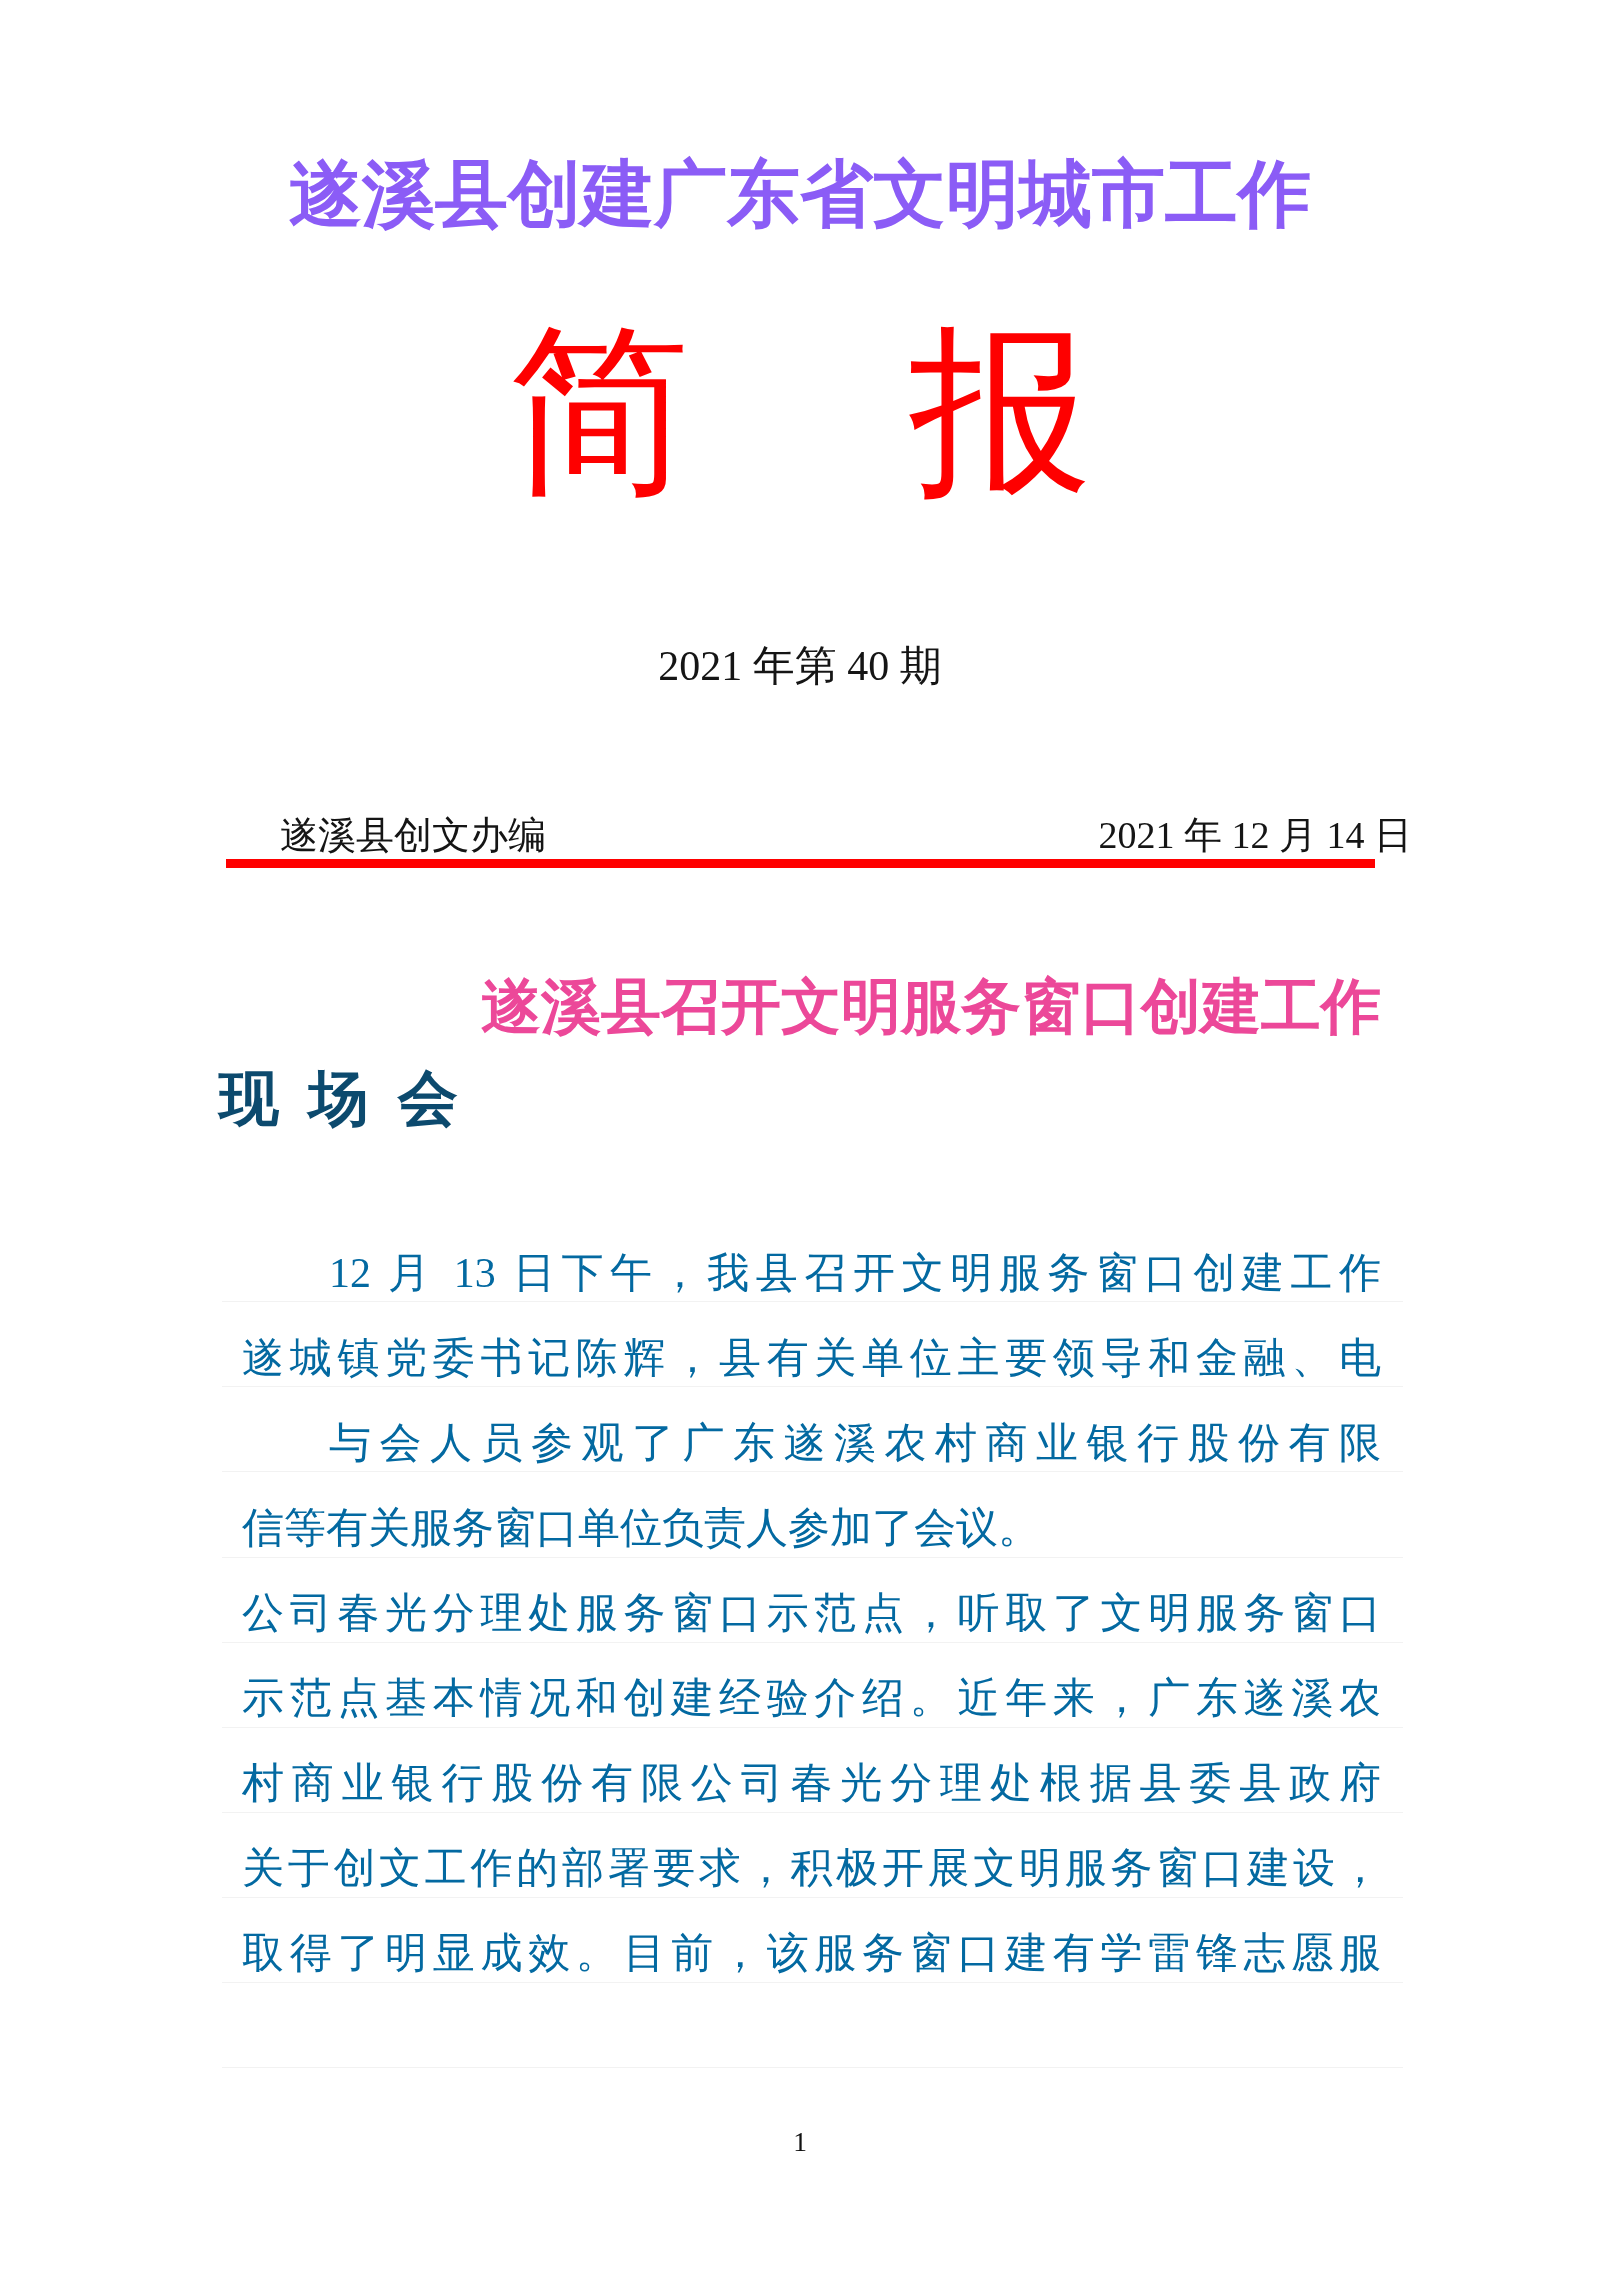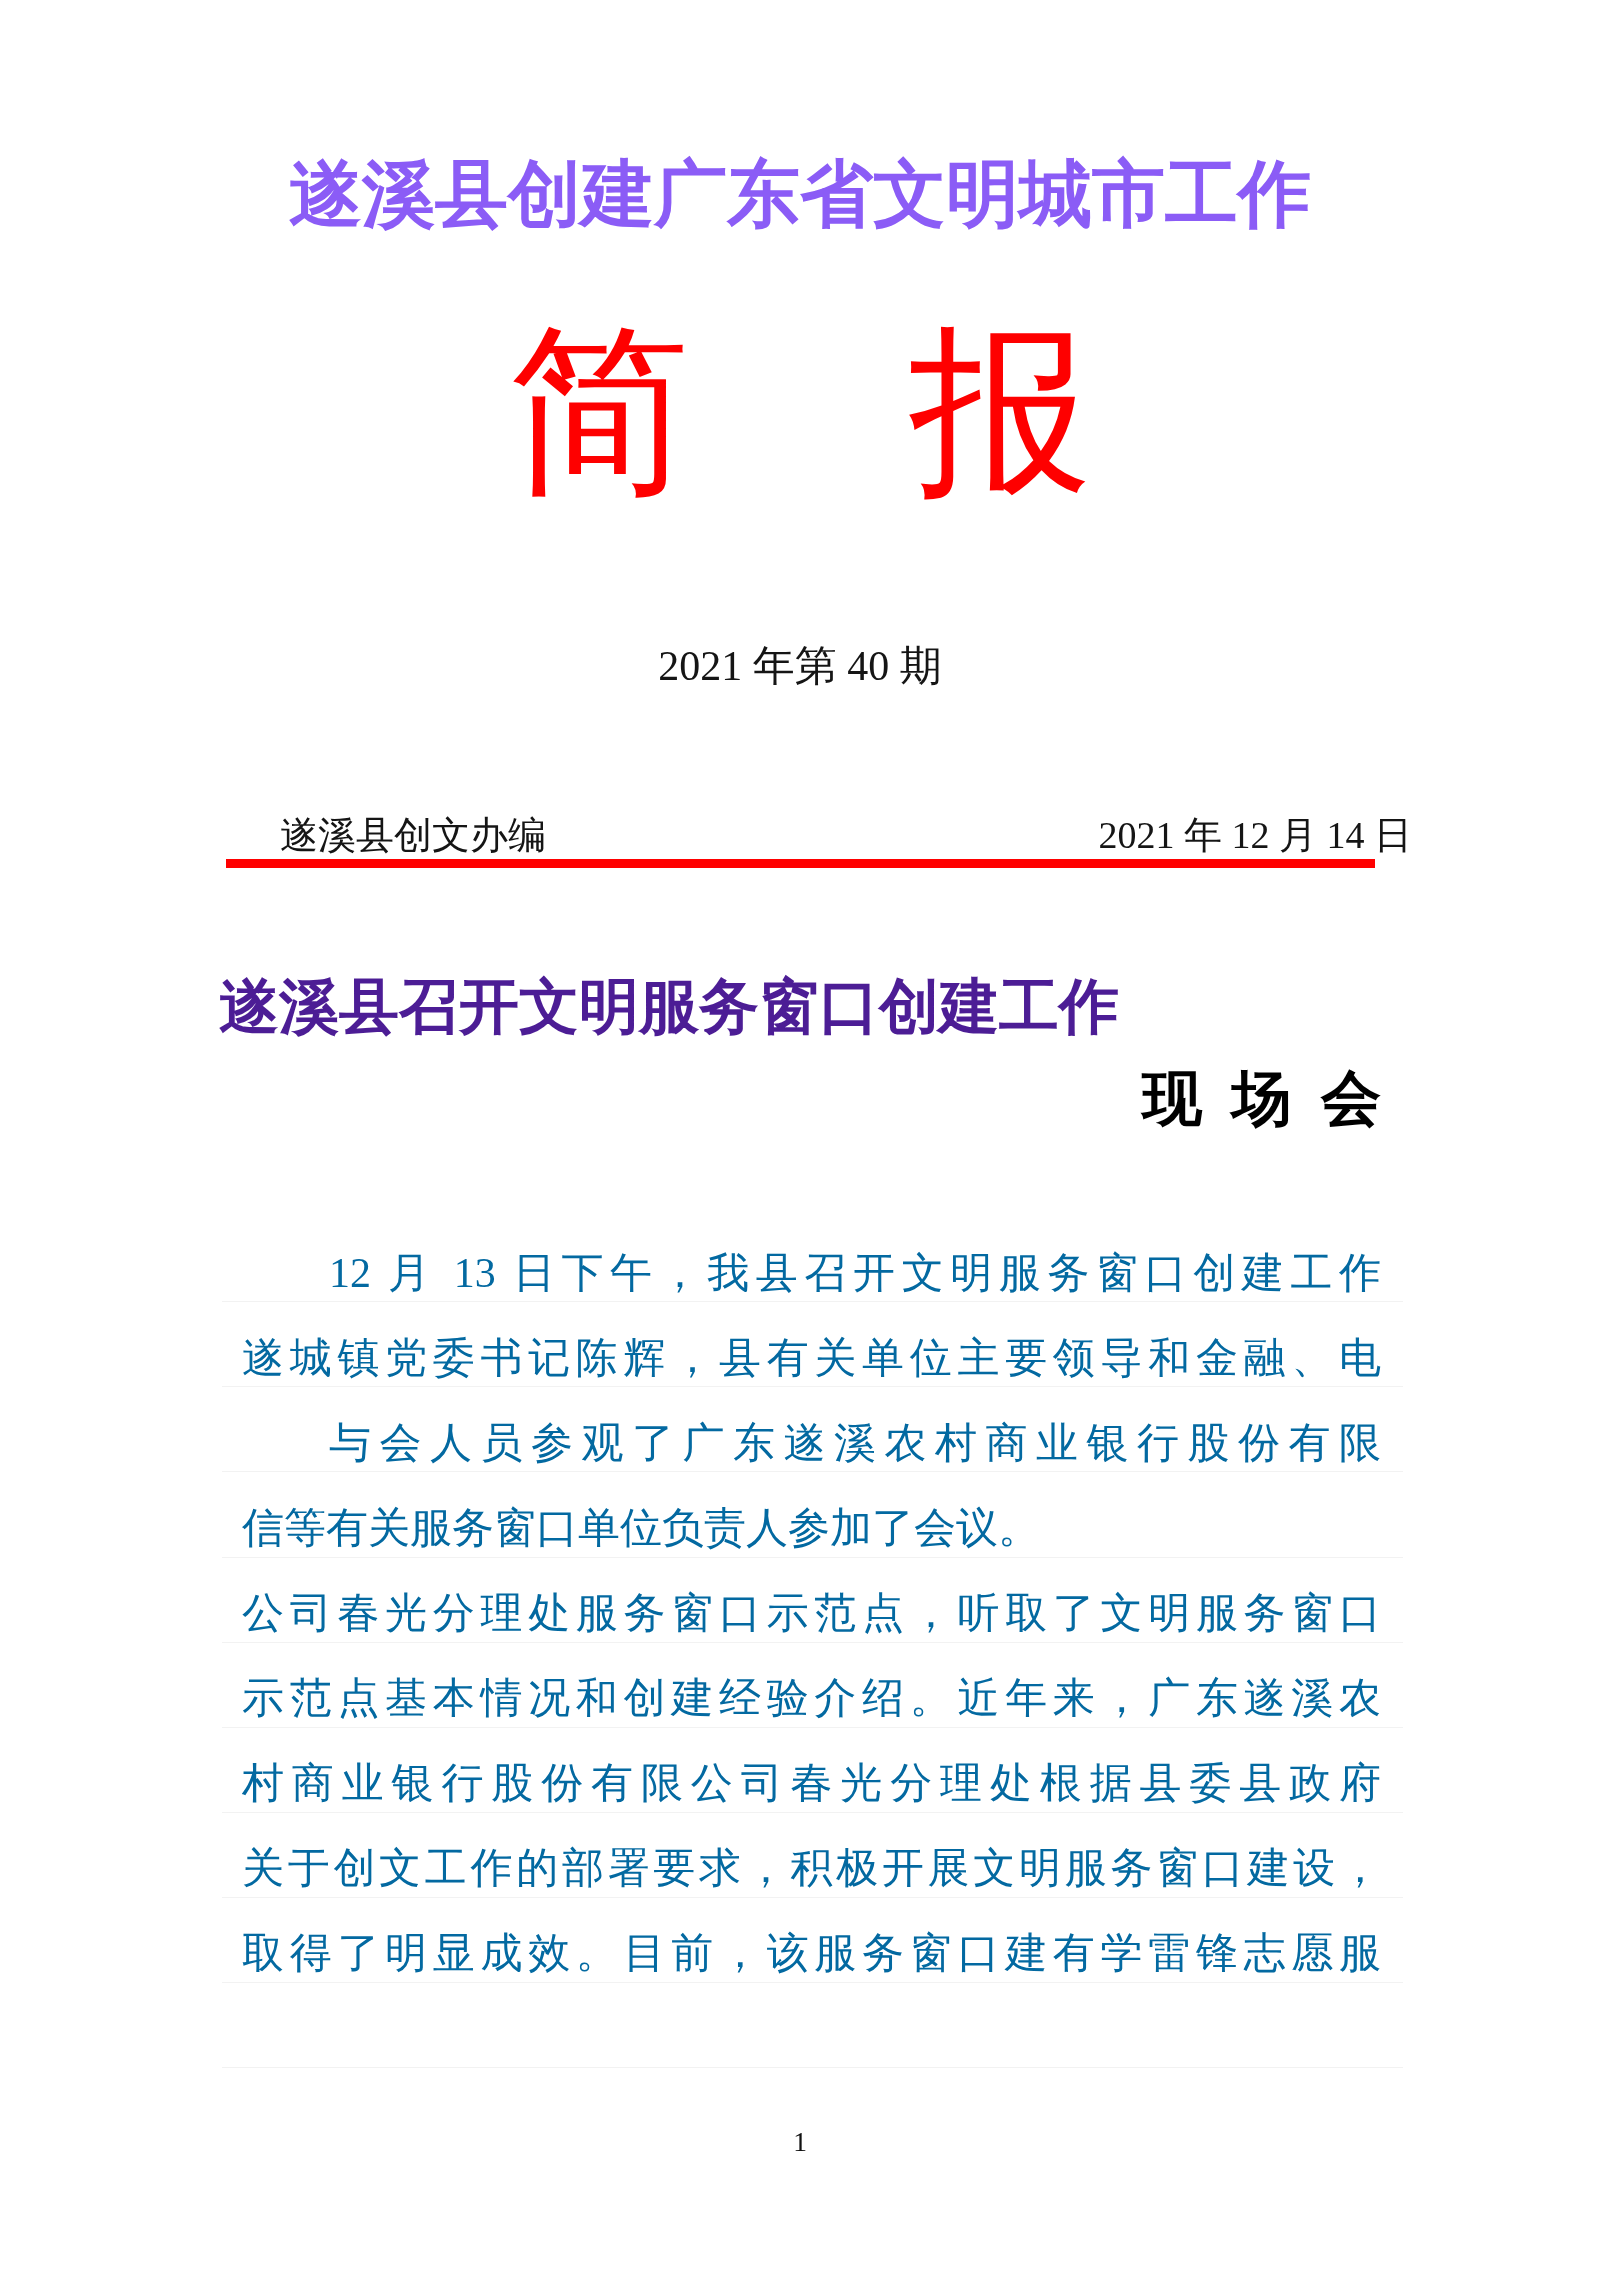--- a/index.html
+++ b/index.html
@@ -43,28 +43,28 @@
     white-space:nowrap;
     margin-left:38px;
   }
   .red-rule{
     position:absolute;left:6.5px;top:859px;
     width:1149px;height:8.5px;
     background:#ff0000;
   }
   .article-title-1{
     position:absolute;left:0;top:967px;width:100%;
-    text-align:left;
-    font-size:60px;font-weight:bold;color:#4c1d95;
+    text-align:right;
+    font-size:60px;font-weight:bold;color:#ec4899;
     white-space:nowrap;
   }
   .article-title-2{
     position:absolute;left:0;top:1059px;width:100%;
-    text-align:right;
-    font-size:60px;font-weight:bold;color:#000000;
+    text-align:left;
+    font-size:60px;font-weight:bold;color:#0c4a6e;
     word-spacing:14.4px;
     white-space:nowrap;
   }
   .bodytext{
     position:absolute;left:23px;top:1231px;width:1139px;
   }
   .bline{
     height:85px;line-height:85px;
     font-size:42px;color:#0369a1;
     text-align:justify;text-align-last:justify;

